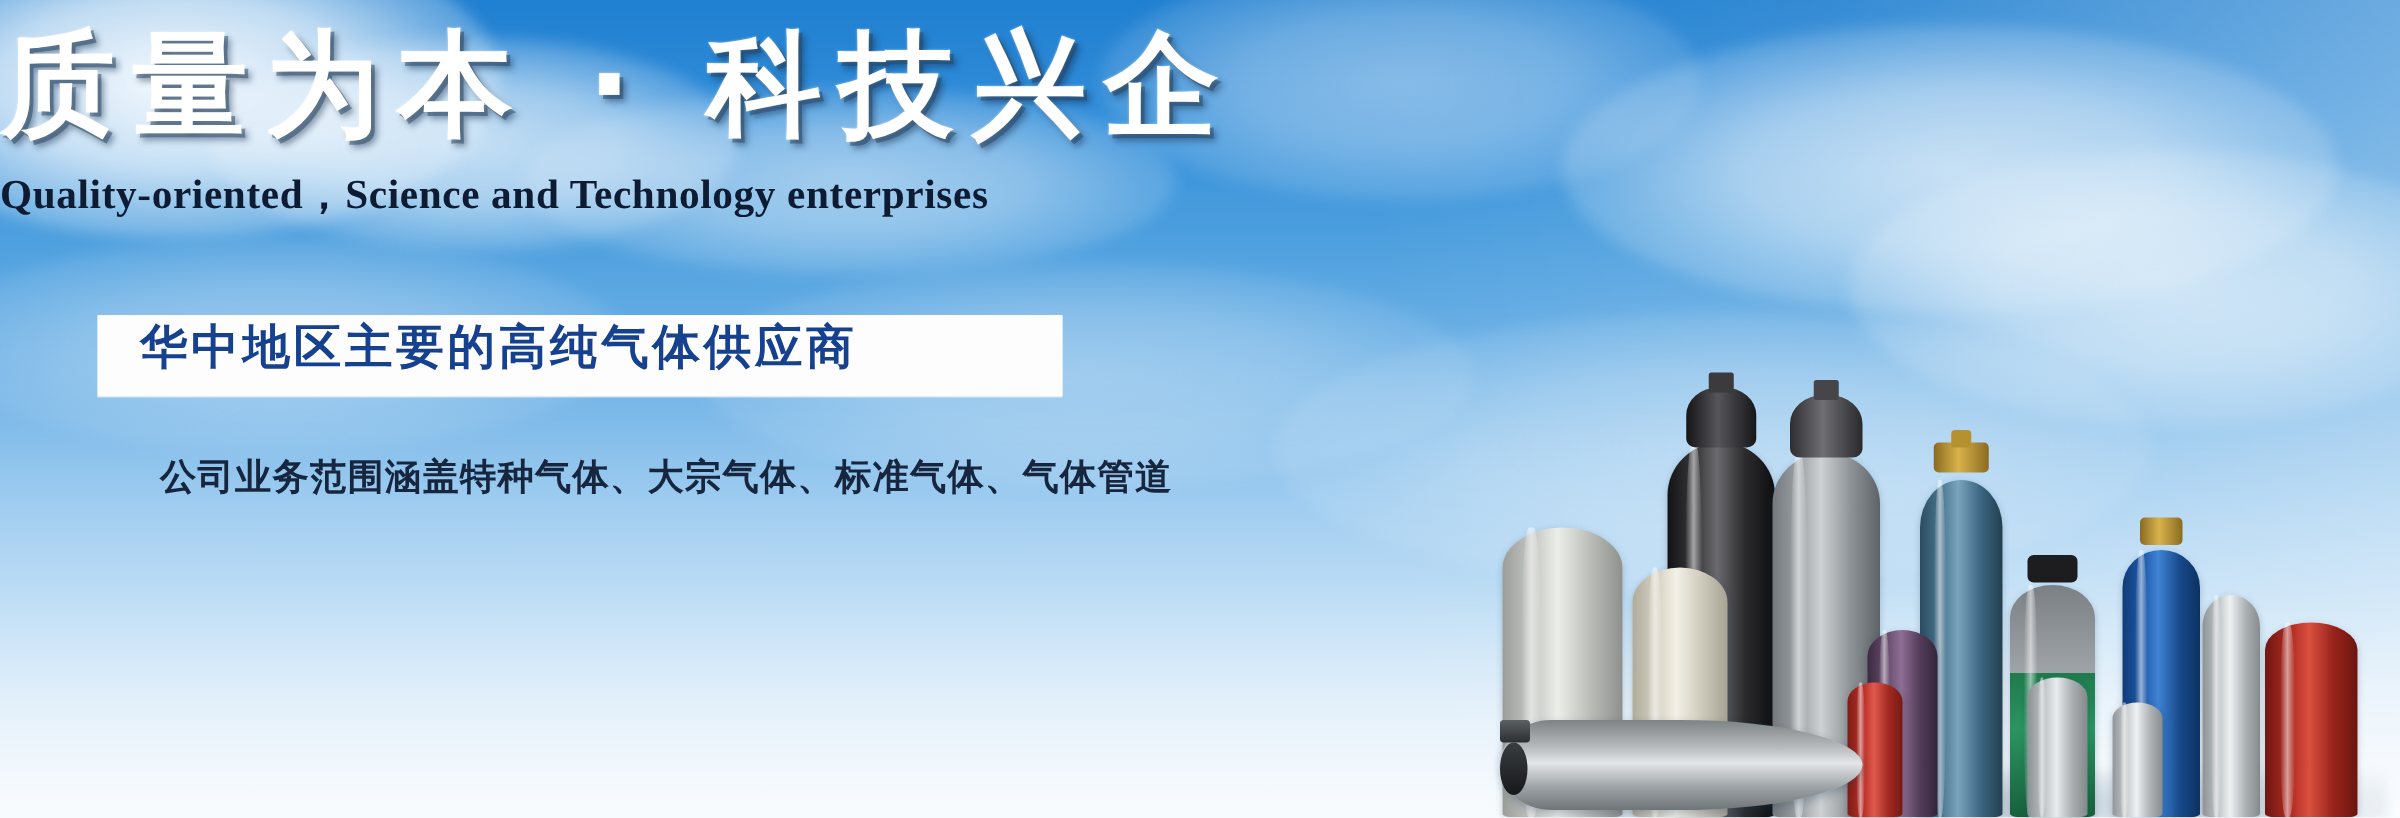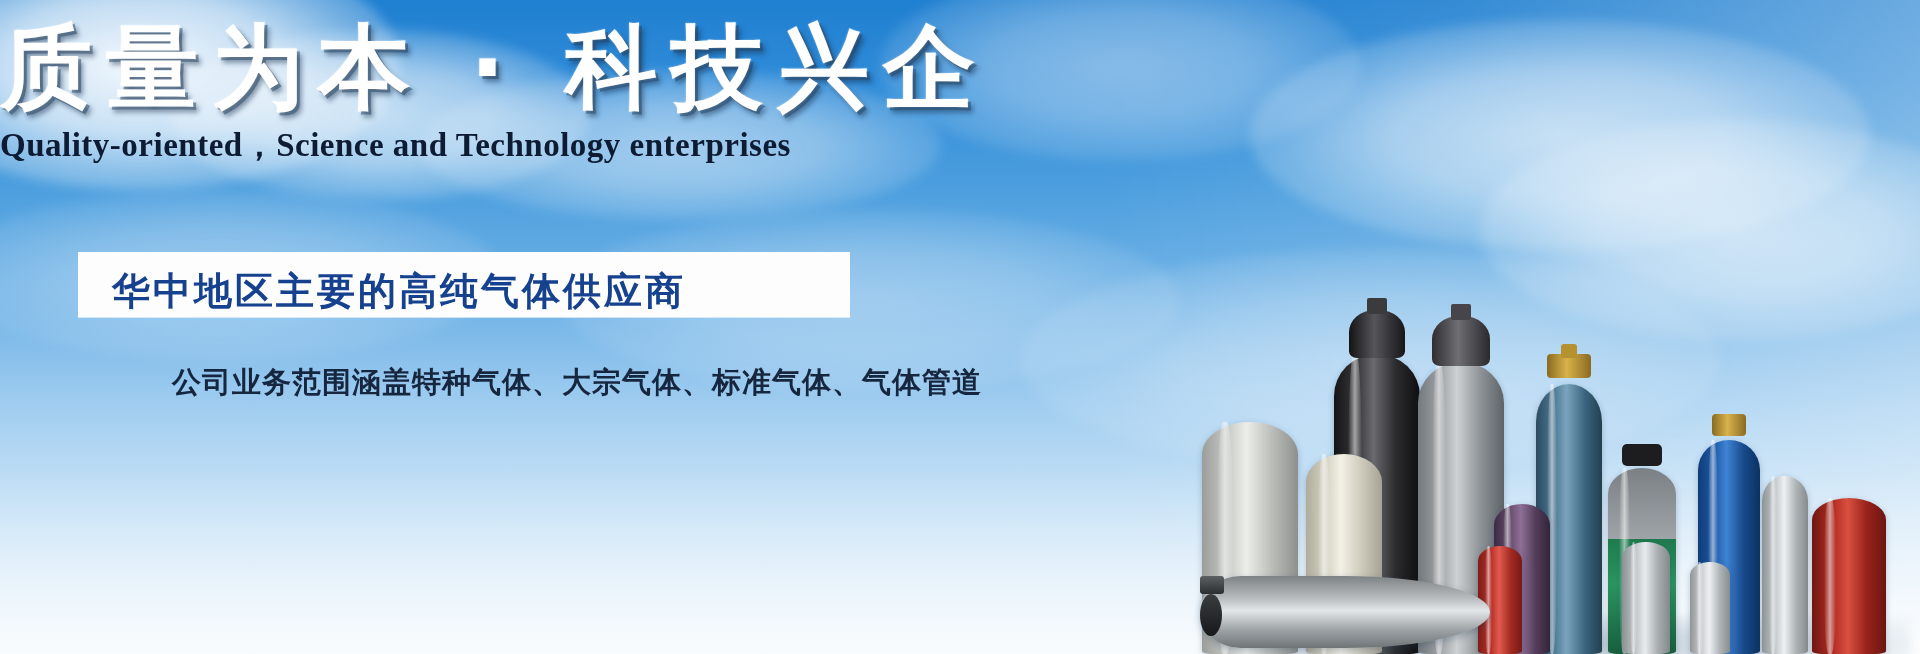--- a/index.html
+++ b/index.html
@@ -70,39 +70,40 @@
     line-height: 1.18;
     letter-spacing: 14px;
     color: #ffffff;
     text-shadow:
        3px 3px 0 rgba(40,70,100,0.50),
        5px 6px 5px rgba(20,45,75,0.45),
        0 0 2px rgba(255,255,255,0.6);
     white-space: nowrap;
   }
   #headline-en {
+    margin-top: 10px;
     font-family: "Liberation Serif", "DejaVu Serif", serif;
     font-weight: 700;
     font-size: 33px;
     letter-spacing: 0.5px;
     color: #0d1b33;
     white-space: nowrap;
   }
 
   
   #subbanner {
     position: absolute;
     left: 78px;
     top: 252px;
     width: 772px;
     height: 65px;
     background: #fdfdfd;
     box-shadow: 0 1px 0 rgba(255,255,255,0.6);
     display: flex;
-    align-items: flex-end;
+    align-items: flex-start;
   }
   #subbanner-text {
     font-family: "DejaVu Sans", "Liberation Sans", sans-serif;
     font-weight: 700;
     font-size: 38px;
     letter-spacing: 3px;
     color: #15418f;
     padding-left: 34px;
     white-space: nowrap;
   }
@@ -113,21 +114,21 @@
     left: 78px;
     top: 356px;
     width: 790px;
     font-family: "Liberation Serif", "DejaVu Serif", serif;
     font-weight: 700;
     font-size: 29px;
     line-height: 52px;
     color: #16263f;
     letter-spacing: 1px;
   }
-  #body-copy .ln { white-space: nowrap; display: block; margin-left: 44px; }
+  #body-copy .ln { white-space: nowrap; display: block; }
   #body-copy .ln.indent { text-indent: 50px; }
 
   
   #product-group {
     position: absolute;
     right: 0;
     bottom: 0;
     width: 720px;
     height: 420px;
   }

